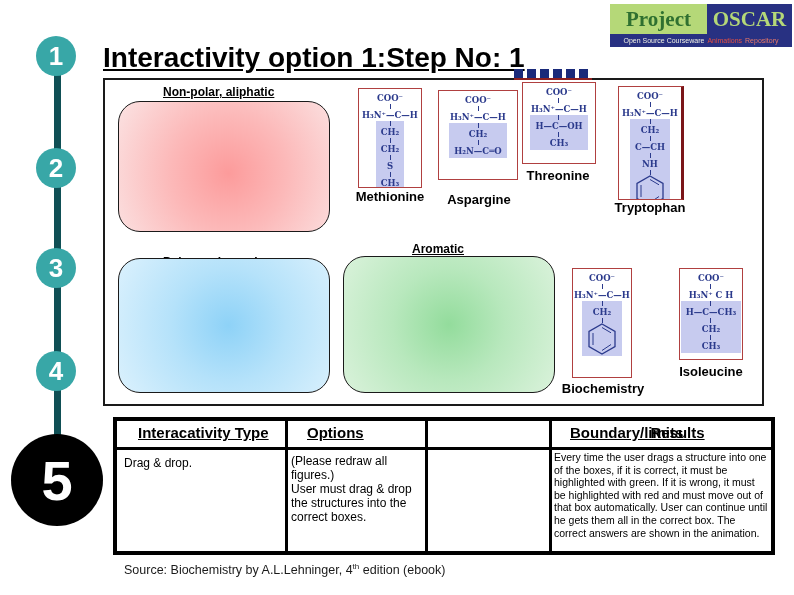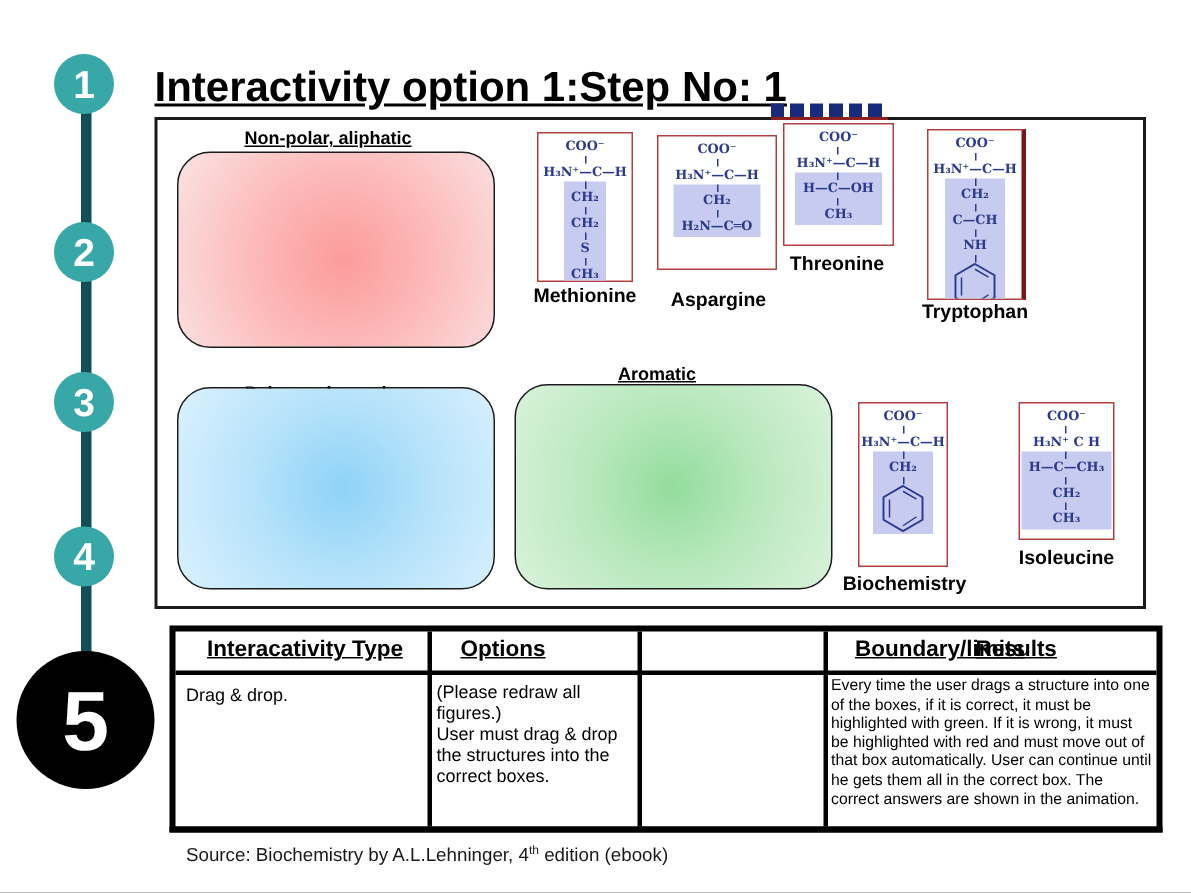--- a/index.html
+++ b/index.html
@@ -104,20 +104,31 @@
 
   <div class="rail-line"></div>
   <div class="step-circle step-1">1</div>
   <div class="step-circle step-2">2</div>
   <div class="step-circle step-3">3</div>
   <div class="step-circle step-4">4</div>
   <div class="step-circle step-5">5</div>
 
   <div class="title">Interactivity option 1:Step No: 1</div>
 
+  <div class="logo">
+    <div class="logo-row">
+      <div class="logo-project">Project</div>
+      <div class="logo-oscar">OSCAR</div>
+    </div>
+    <div class="logo-tag">
+      <span class="tag-1">Open Source Courseware</span>
+      <span class="tag-2">Animations</span>
+      <span class="tag-3">Repository</span>
+    </div>
+  </div>
 
   <div class="content-box"></div>
 
   <div class="cat-label lbl-nonpolar">Non-polar, aliphatic</div>
   <div class="cat-label lbl-polar">Polar uncharged</div>
   <div class="cat-label lbl-aromatic">Aromatic</div>
 
   <div class="drop-box box-pink"></div>
   <div class="drop-box box-blue"></div>
   <div class="drop-box box-green"></div>

